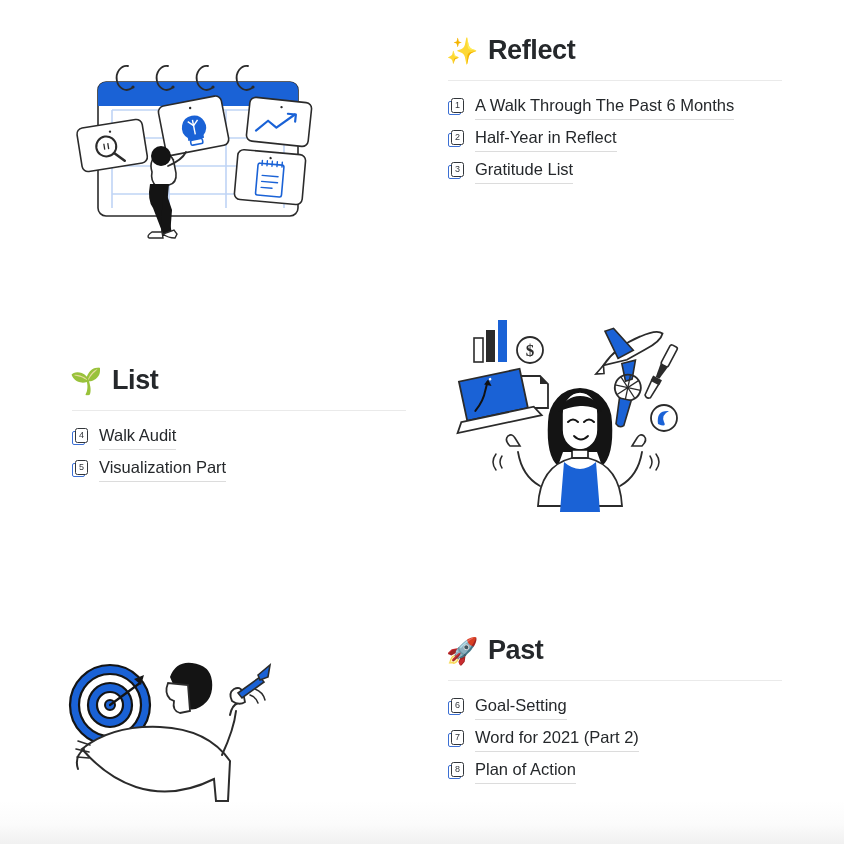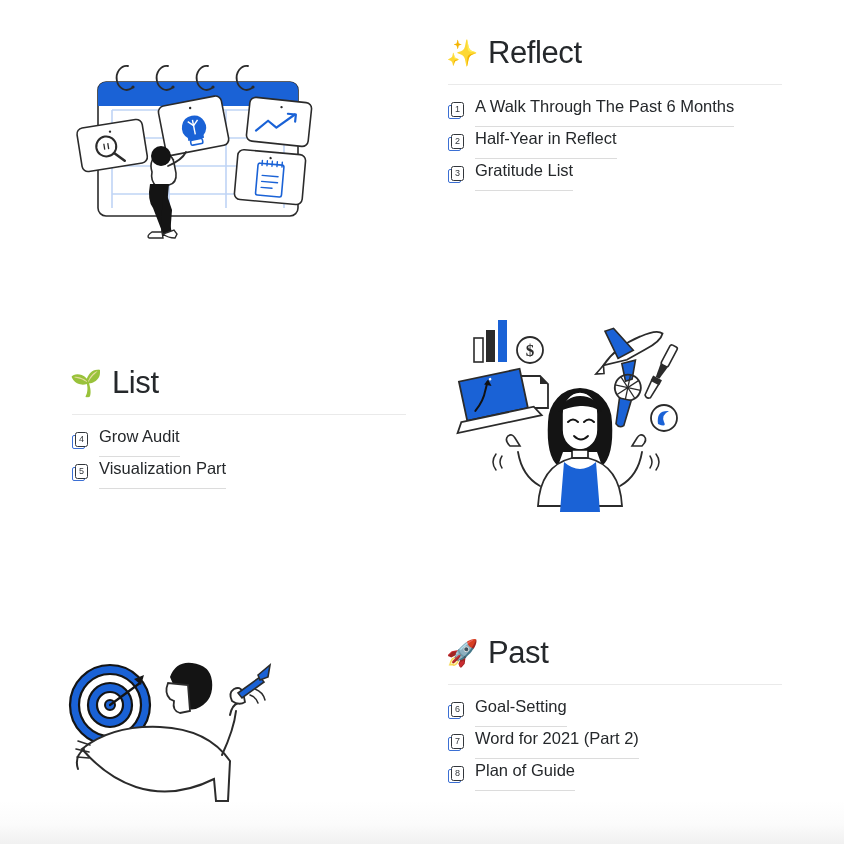--- a/index.html
+++ b/index.html
@@ -33,22 +33,22 @@
   .sec-emoji {
     font-size: 26px;
     line-height: 1;
     width: 30px;
     height: 30px;
     display: flex;
     align-items: center;
     justify-content: center;
   }
   .sec-title {
-    font-size: 31px;
-    font-weight: normal;
+    font-size: 27px;
+    font-weight: bold;
     color: #25282b;
     letter-spacing: -0.4px;
     line-height: 1.1;
   }
   .sec-divider {
     height: 1px;
     background: #eaeaea;
     margin-top: 10px;
     margin-bottom: 10px;
     width: 100%;
@@ -96,21 +96,21 @@
     font-size: 9px;
     line-height: 1;
     color: #32363b;
     font-family: "Liberation Sans", sans-serif;
   }
   .link-text {
     font-size: 16.5px;
     color: #25282b;
     border-bottom: 1px solid #dcdcdc;
     line-height: 1.35;
-    padding-bottom: 9px;
+    padding-bottom: 3px;
     white-space: nowrap;
   }
 
   
   .illus { position: absolute; }
   .illus svg { display: block; }
 
   
   .bottom-fade {
     position: absolute;
@@ -262,21 +262,21 @@
       <span class="sec-title">List</span>
     </div>
     <div class="sec-divider"></div>
     <div class="link-list">
 
       <div class="link-row">
         <span class="page-icon">
           <span class="back"></span>
           <span class="front">4</span>
         </span>
-        <span class="link-text">Grow Audit</span>
+        <span class="link-text">Walk Audit</span>
       </div>
 
       <div class="link-row">
         <span class="page-icon">
           <span class="back"></span>
           <span class="front">5</span>
         </span>
         <span class="link-text">Visualization Part</span>
       </div>
 
@@ -389,21 +389,21 @@
           <span class="front">7</span>
         </span>
         <span class="link-text">Word for 2021 (Part 2)</span>
       </div>
 
       <div class="link-row">
         <span class="page-icon">
           <span class="back"></span>
           <span class="front">8</span>
         </span>
-        <span class="link-text">Plan of Guide</span>
+        <span class="link-text">Plan of Action</span>
       </div>
 
     </div>
   </div>
 
   <div class="illus" style="left:62px; top:645px;">
     <svg width="230" height="165" viewBox="0 0 230 165" aria-hidden="true">
 
       <circle cx="48" cy="60" r="40" fill="#1a62d6" stroke="#141414" stroke-width="2.2"></circle>
       <circle cx="48" cy="60" r="31" fill="#ffffff" stroke="#141414" stroke-width="2.2"></circle>

